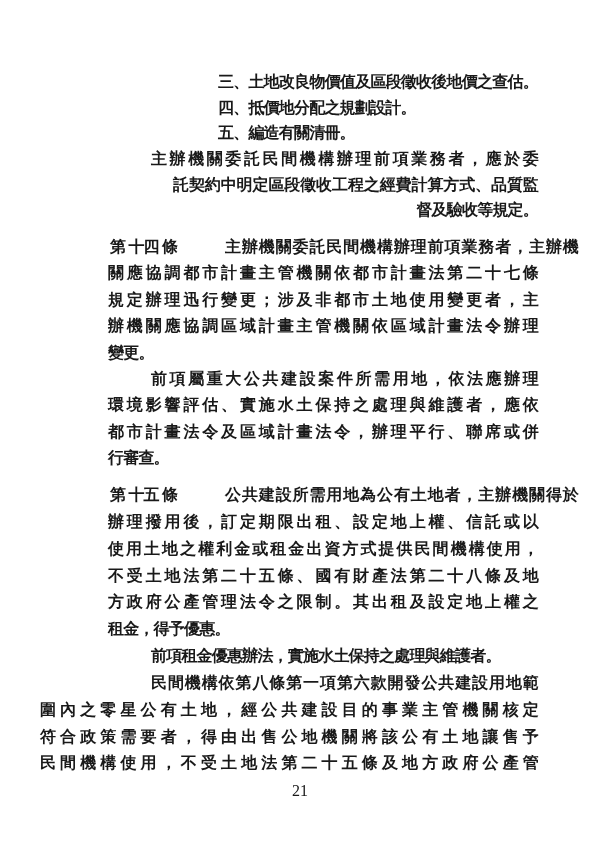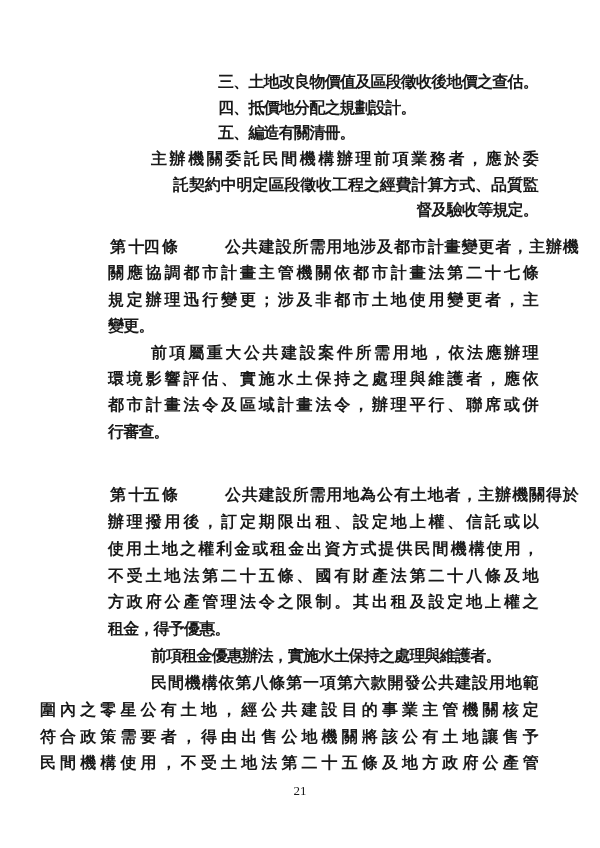--- a/index.html
+++ b/index.html
@@ -35,43 +35,44 @@
   .ind-body{padding-left:68px;}
   .ind-deep{}
   .ind-label{padding-left:70px;}
   .article-label{display:inline-block;width:115px;vertical-align:top;text-align:left;}
   .line-text{display:inline-block;width:353px;vertical-align:top;}
   .line-text.just{text-align:justify;text-align-last:justify;text-justify:inter-character;}
   .page-number{
     position:absolute;
     top:783px;left:0;right:0;
     text-align:center;
-    font-size:13px;
+    font-size:16px;
     line-height:16px;
     letter-spacing:0;
     font-weight:normal;
   }
 </style>
 </head>
 <body>
 
 <main class="page">
   <div class="page-number">21</div>
 <section class="block b1">
       <div class="line ind-list just">三、土地改良物價值及區段徵收後地價之查估。</div>
       <div class="line ind-list">四、抵價地分配之規劃設計。</div>
       <div class="line ind-list">五、編造有關清冊。</div>
       <div class="line ind-parafirst just">主辦機關委託民間機構辦理前項業務者，應於委</div>
       <div class="line ind-hang just">託契約中明定區段徵收工程之經費計算方式、品質監</div>
       <div class="line ind-hang">督及驗收等規定。</div>
     </section>
     <section class="block b2">
-      <div class="line ind-label"><span class="article-label">第 十四 條</span><span class="line-text just">公共建設所需用地涉及都市計畫變更者，主辦機</span></div>
+      <div class="line ind-label"><span class="article-label">第 十四 條</span><span class="line-text just">主辦機關委託民間機構辦理前項業務者，主辦機</span></div>
       <div class="line ind-body just">關應協調都市計畫主管機關依都市計畫法第二十七條</div>
       <div class="line ind-body just">規定辦理迅行變更；涉及非都市土地使用變更者，主</div>
+      <div class="line ind-body just">辦機關應協調區域計畫主管機關依區域計畫法令辦理</div>
       <div class="line ind-body">變更。</div>
       <div class="line ind-parafirst just">前項屬重大公共建設案件所需用地，依法應辦理</div>
       <div class="line ind-body just">環境影響評估、實施水土保持之處理與維護者，應依</div>
       <div class="line ind-body just">都市計畫法令及區域計畫法令，辦理平行、聯席或併</div>
       <div class="line ind-body">行審查。</div>
     </section>
     <section class="block b3">
       <div class="line ind-label"><span class="article-label">第 十五 條</span><span class="line-text just">公共建設所需用地為公有土地者，主辦機關得於</span></div>
       <div class="line ind-body just">辦理撥用後，訂定期限出租、設定地上權、信託或以</div>
       <div class="line ind-body just">使用土地之權利金或租金出資方式提供民間機構使用，</div>

